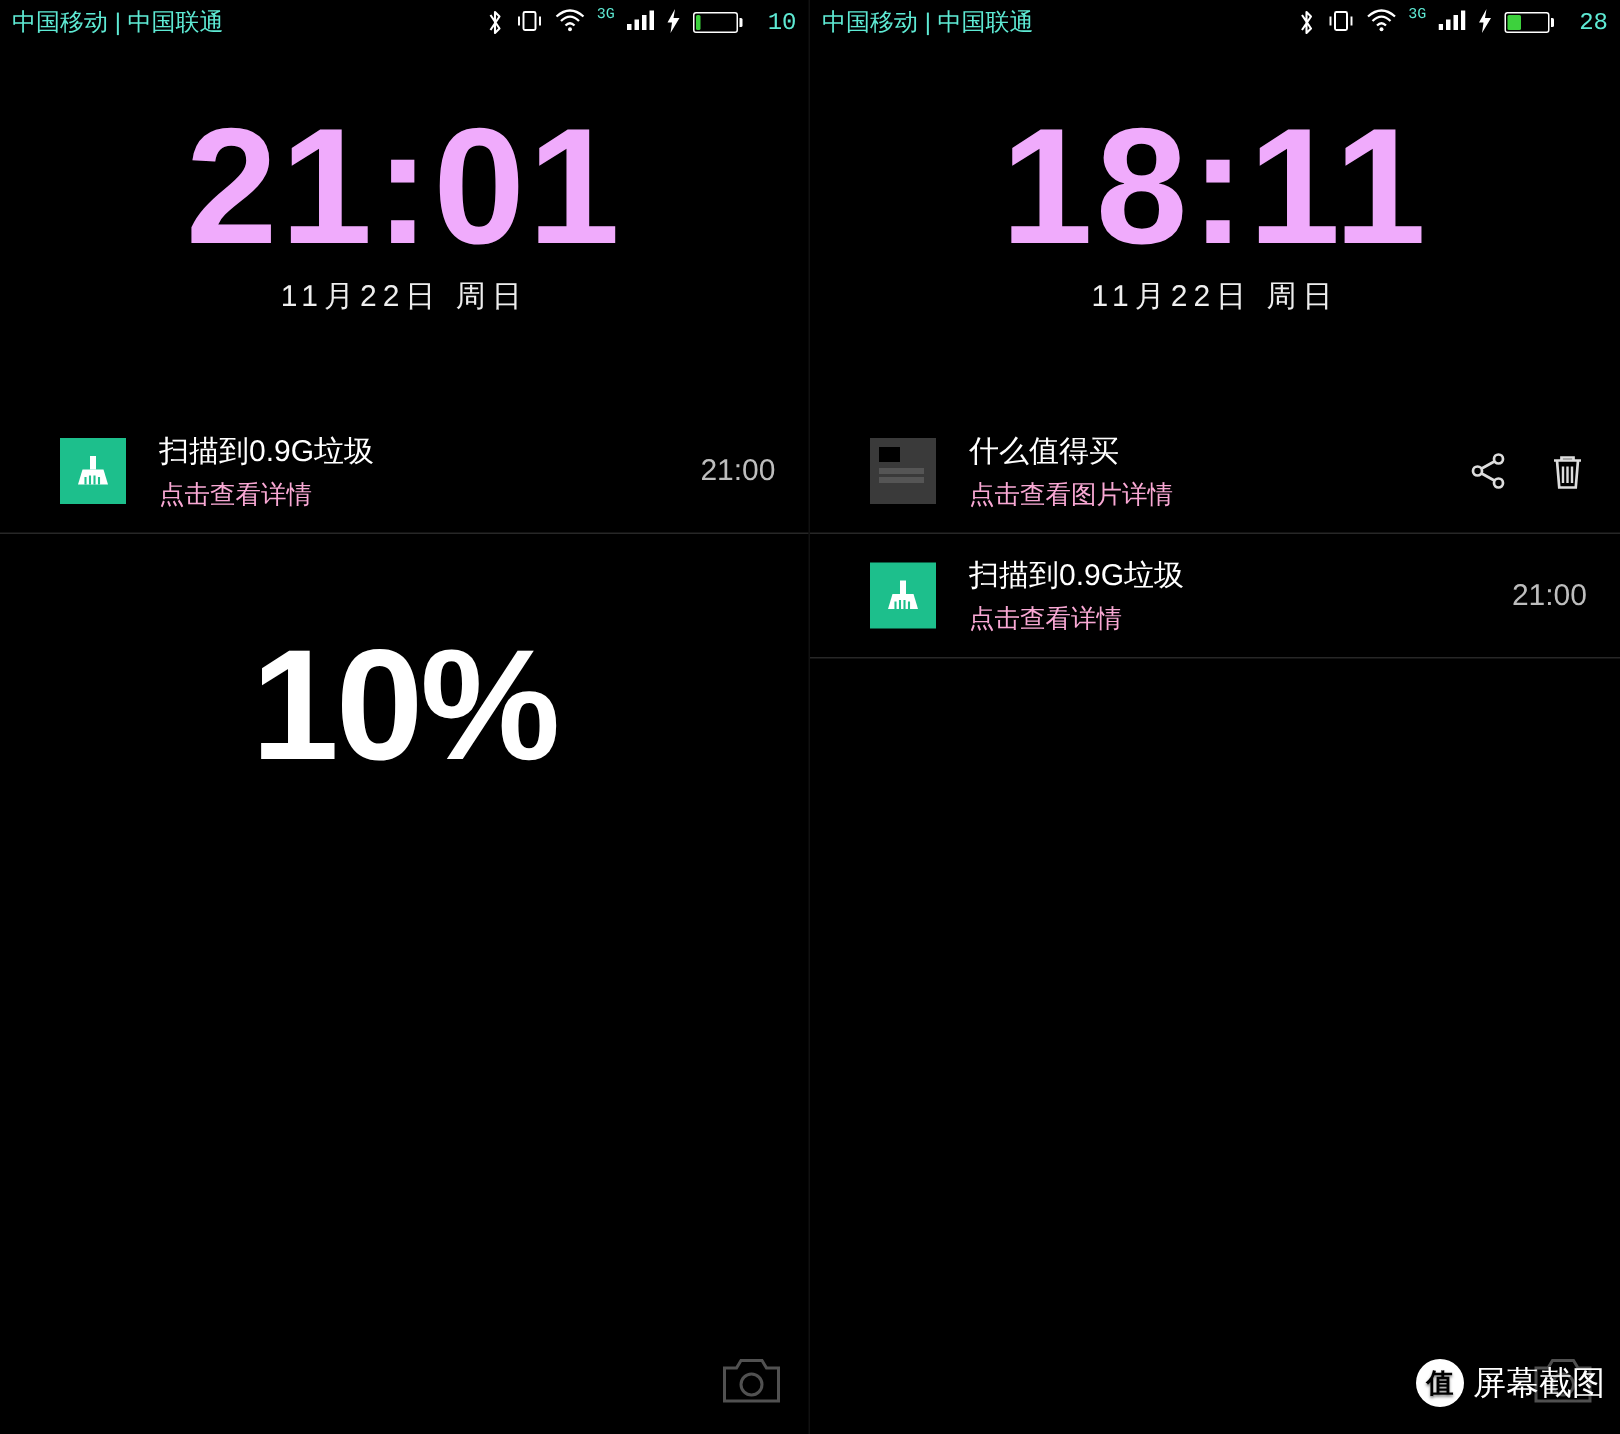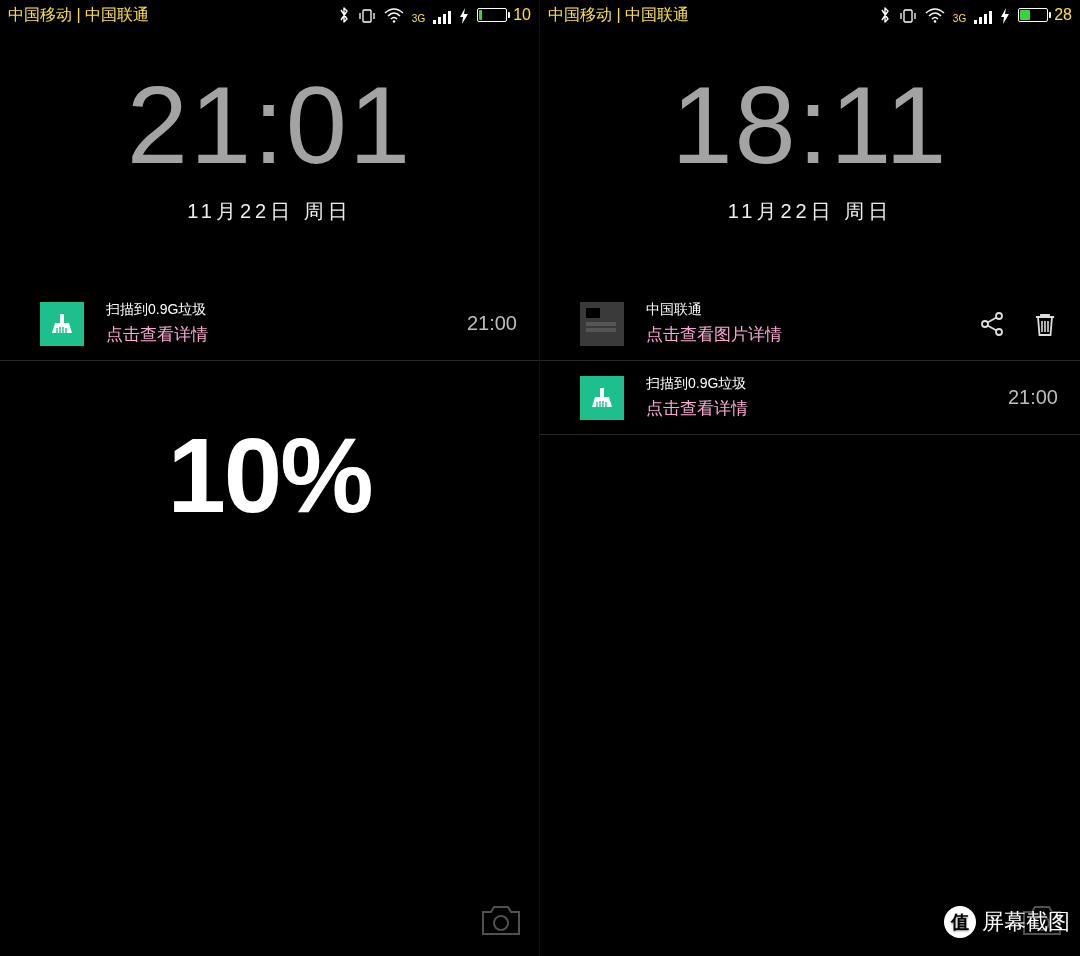--- a/index.html
+++ b/index.html
@@ -27,47 +27,47 @@
   }
   .phone:first-child { border-right: 1px solid #111; }
 
   
   .status {
     height: 30px;
     display: flex;
     align-items: center;
     padding: 0 8px;
     font-size: 16px;
-    color: #fde047;
+    color: #5eead4;
   }
   .status .carriers { flex: 1; }
-  .status .icons { display: flex; align-items: flex-end; gap: 8px; }
+  .status .icons { display: flex; align-items: flex-start; gap: 8px; font-family: Liberation Mono, monospace; }
   .status svg { display: block; }
-  .bat-wrap { display: flex; align-items: center; gap: 6px; }
+  .bat-wrap { display: flex; align-items: center; gap: 20px; }
   .bat { width: 30px; height: 14px; border: 1.5px solid #fff; border-radius: 2px; position: relative; }
   .bat::after { content: ""; position: absolute; right: -4px; top: 3px; width: 2px; height: 6px; background: #fff; border-radius: 0 1px 1px 0; }
   .bat .fill { position: absolute; left: 1px; top: 1px; bottom: 1px; background: #3dd13d; border-radius: 1px; }
 
   
   .clockarea { text-align: center; margin-top: 40px; }
-  .clock { font-size: 110px; font-weight: 400; letter-spacing: 2px; line-height: 1; color: #a3a3a3; }
-  .date { font-size: 20px; font-weight: 300; margin-top: 18px; letter-spacing: 4px; color: #eee; }
+  .clock { font-size: 110px; font-weight: 700; letter-spacing: 2px; line-height: 1; color: #f0abfc; }
+  .date { font-size: 20px; font-weight: 300; margin-top: 4px; letter-spacing: 4px; color: #eee; }
 
   
   .notifs { margin-top: 62px; }
   .notif {
     display: flex;
     align-items: center;
     padding: 14px 22px 14px 40px;
     border-bottom: 1px solid #272727;
     gap: 22px;
   }
   .notif .nicon { width: 44px; height: 44px; flex-shrink: 0; display: flex; align-items: center; justify-content: center; }
   .notif .body { flex: 1; min-width: 0; }
-  .notif .title { font-size: 14px; color: #fff; font-weight: 400; }
+  .notif .title { font-size: 20px; color: #fff; font-weight: 400; }
   .notif .sub { font-size: 17px; color: #f9a8d4; margin-top: 4px; }
   .notif .time { font-size: 20px; color: #bdbdbd; margin-left: 8px; }
   .notif .actions { display: flex; gap: 26px; align-items: center; }
 
   .broom-icon { background: #1dbf8c; width: 44px; height: 44px; display:flex; align-items:center; justify-content:center; }
   .thumb-icon { background: #3a3a3a; width: 44px; height: 44px; position: relative; }
   .thumb-icon::before { content:""; position:absolute; left:6px; top:6px; width:14px; height:10px; background:#000; }
   .thumb-icon::after { content:""; position:absolute; left:6px; top:20px; width:30px; height:4px; background:#555; box-shadow: 0 6px 0 #555; }
 
   
@@ -222,21 +222,21 @@
 
     <div class="clockarea">
       <div class="clock">18:11</div>
       <div class="date">11月22日  周日</div>
     </div>
 
     <div class="notifs">
       <div class="notif">
         <div class="nicon thumb-icon"></div>
         <div class="body">
-          <div class="title">中国联通</div>
+          <div class="title">什么值得买</div>
           <div class="sub">点击查看图片详情</div>
         </div>
         <div class="actions">
           <svg width="28" height="28" viewBox="0 0 28 28">
               <circle cx="7" cy="14" r="3" fill="none" stroke="#ddd" stroke-width="1.8"></circle>
               <circle cx="21" cy="6" r="3" fill="none" stroke="#ddd" stroke-width="1.8"></circle>
               <circle cx="21" cy="22" r="3" fill="none" stroke="#ddd" stroke-width="1.8"></circle>
               <path d="M9.5 12.5 L18.5 7.5 M9.5 15.5 L18.5 20.5" stroke="#ddd" stroke-width="1.8"></path>
             </svg>
           <svg width="26" height="28" viewBox="0 0 26 28">

